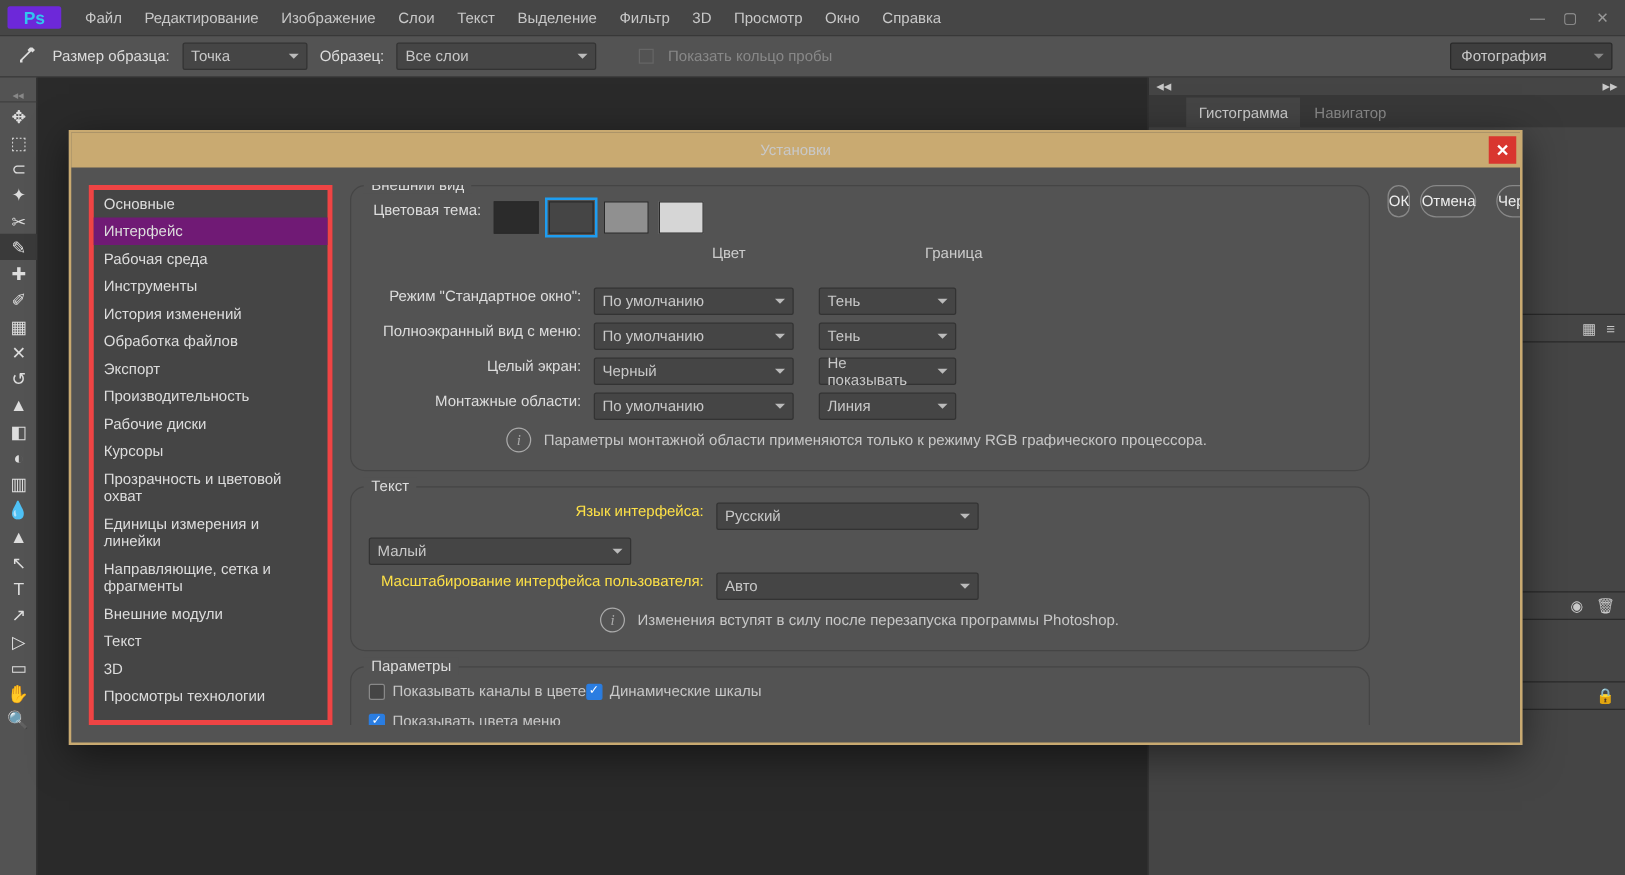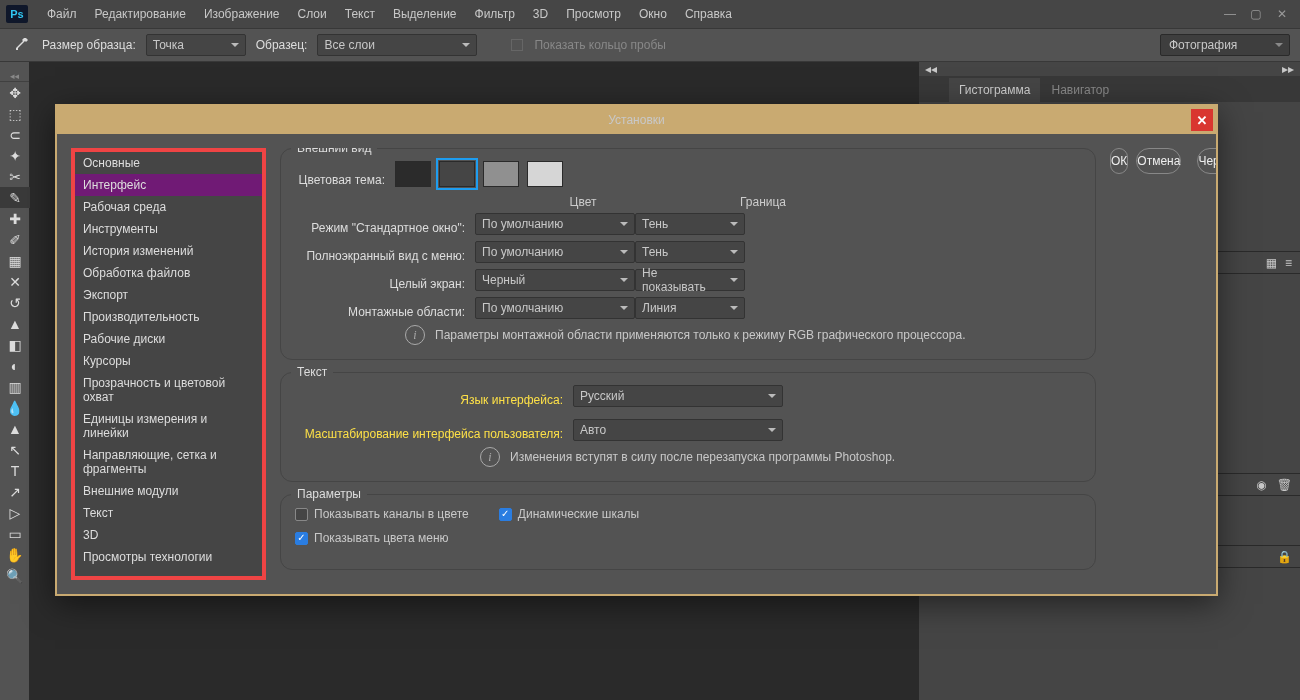--- a/index.html
+++ b/index.html
@@ -1,18 +1,18 @@
 <!DOCTYPE html>
 <html><head>
 <meta charset="utf-8">
 <style>
 *{box-sizing:border-box;margin:0;padding:0;font-family:"Segoe UI",Tahoma,sans-serif;font-size:12px;color:#c8c8c8;user-select:none}
 body{background:#2a2a2a;width:1300px;height:700px;overflow:hidden;position:relative}
 .menubar{height:28px;background:#464646;display:flex;align-items:center;padding:0 6px}
-.ps-logo{width:22px;height:18px;background:#0f172a;color:#31c5f0;font-weight:bold;font-size:11px;display:flex;align-items:center;justify-content:center;border-radius:2px;margin-right:10px}
+.ps-logo{width:43px;height:18px;background:#6d28d9;color:#31c5f0;font-weight:bold;font-size:14px;display:flex;align-items:center;justify-content:center;border-radius:2px;margin-right:10px}
 .menu-item{padding:0 9px;height:28px;display:flex;align-items:center;cursor:default}
 .win-ctrl{margin-left:auto;display:flex;gap:2px}
 .win-btn{width:24px;height:18px;display:flex;align-items:center;justify-content:center;color:#999}
 .optbar{height:34px;background:#535353;border-top:1px solid #383838;border-bottom:1px solid #383838;display:flex;align-items:center;padding:0 10px;gap:10px}
 .tool-ico{width:22px;height:22px;display:flex;align-items:center;justify-content:center}
 .opt-label{color:#ddd}
 .opt-sel{background:#454545;border:1px solid #333;height:22px;padding:0 20px 0 6px;min-width:100px;display:flex;align-items:center;position:relative;border-radius:2px}
 .opt-sel::after{content:"";position:absolute;right:6px;top:8px;border:4px solid transparent;border-top-color:#bbb}
 .chk{width:12px;height:12px;border:1px solid #666;display:inline-block;margin-right:5px;vertical-align:middle}
 .workspace-sel{margin-left:auto;background:#3e3e3e;border:1px solid #2a2a2a;height:22px;padding:0 20px 0 8px;min-width:130px;display:flex;align-items:center;position:relative;border-radius:2px;color:#888}
@@ -32,35 +32,35 @@
 .dialog{position:absolute;left:55px;top:104px;width:1163px;height:492px;background:#535353;border:2px solid #c9aa71;box-shadow:0 8px 30px rgba(0,0,0,.5);display:flex;flex-direction:column}
 .dlg-title{height:28px;background:#c9aa71;color:#333;display:flex;align-items:center;justify-content:center;position:relative;font-size:13px}
 .dlg-close{position:absolute;right:3px;top:3px;width:22px;height:22px;background:#d9362f;color:#fff;display:flex;align-items:center;justify-content:center;font-size:13px;font-weight:bold}
 .dlg-body{flex:1;display:flex;padding:14px;gap:14px;overflow:hidden}
 .cat-list{width:195px;background:#454545;border:4px solid #ef4444;display:flex;flex-direction:column}
 .cat-item{padding:4px 8px;color:#ddd;cursor:default}
 .cat-item.sel{background:#701a75}
 .settings{flex:1;display:flex;flex-direction:column;gap:12px;overflow:auto}
 .fieldset{border:1px solid #454545;border-radius:12px;padding:12px 14px 14px;position:relative}
 .fs-legend{position:absolute;top:-8px;left:10px;background:#535353;padding:0 6px;color:#ddd}
-.row{display:flex;align-items:flex-end;margin-bottom:6px}
+.row{display:flex;align-items:flex-start;margin-bottom:6px}
 .row-lbl{width:180px;text-align:right;padding-right:10px;color:#ddd}
 .swatches{display:flex;gap:8px}
 .swatch{width:36px;height:26px;border:1px solid #2a2a2a}
 .swatch.sel{outline:2px solid #1e9df0;outline-offset:1px}
-.col-hdr{display:flex;margin:8px 0 4px}
+.col-hdr{display:flex;margin:8px 0 21px}
 .col-hdr>div:first-child{width:188px}
 .col-hdr>div{width:160px;text-align:center;color:#ccc;margin-right:20px}
-.sel-box{background:#454545;border:1px solid #333;height:22px;width:160px;padding:0 20px 0 6px;display:flex;align-items:center;position:relative;border-radius:2px}
+.sel-box{background:#454545;border:1px solid #333;height:22px;width:160px;padding:0 20px 0 6px;display:flex;align-items:center;position:relative;margin-right:20px;border-radius:2px}
 .sel-box::after{content:"";position:absolute;right:6px;top:8px;border:4px solid transparent;border-top-color:#bbb}
 .info-row{display:flex;align-items:center;gap:10px;margin-top:6px;padding-left:110px}
 .info-ico{width:20px;height:20px;border:1.5px solid #aaa;border-radius:50%;display:flex;align-items:center;justify-content:center;font-style:italic;font-family:Georgia;font-size:12px;color:#aaa;flex-shrink:0}
 .row-lbl-wide{width:278px;text-align:right;padding-right:10px;color:#fde047}
 .sel-box-wide{width:210px}
-.chkrow{display:flex;align-items:flex-start;gap:30px;margin-bottom:10px}
+.chkrow{display:flex;align-items:flex-start;margin-bottom:10px}
 .chklbl{display:flex;align-items:center;gap:6px}
 .chkbox{width:13px;height:13px;border:1px solid #888;border-radius:2px;background:#454545;display:flex;align-items:center;justify-content:center}
 .chkbox.on{background:#2a7de1;border-color:#2a7de1}
 .chkbox.on::after{content:"✓";color:#fff;font-size:10px;line-height:1}
 .dlg-btns{width:92px;display:flex;gap:8px}
 .dbtn{height:26px;border:1px solid #888;border-radius:13px;display:flex;align-items:center;justify-content:center;color:#eee;background:#535353}
 </style>
 </head>
 <body>
 
@@ -256,20 +256,23 @@
 
       <div class="fieldset">
         <div class="fs-legend">Текст</div>
         <div class="row">
             <div class="row-lbl-wide">Язык интерфейса:</div>
             <div class="sel-box sel-box-wide">
               <span>Русский</span>
             </div>
           </div>
         <div class="row">
+            <div class="sel-box sel-box-wide">
+              <span>Малый</span>
+            </div>
           </div>
         <div class="row">
             <div class="row-lbl-wide">Масштабирование интерфейса пользователя:</div>
             <div class="sel-box sel-box-wide">
               <span>Авто</span>
             </div>
           </div>
         <div class="info-row" style="padding-left:185px">
             <div class="info-ico">i</div>
             <span>Изменения вступят в силу после перезапуска программы Photoshop.</span>

